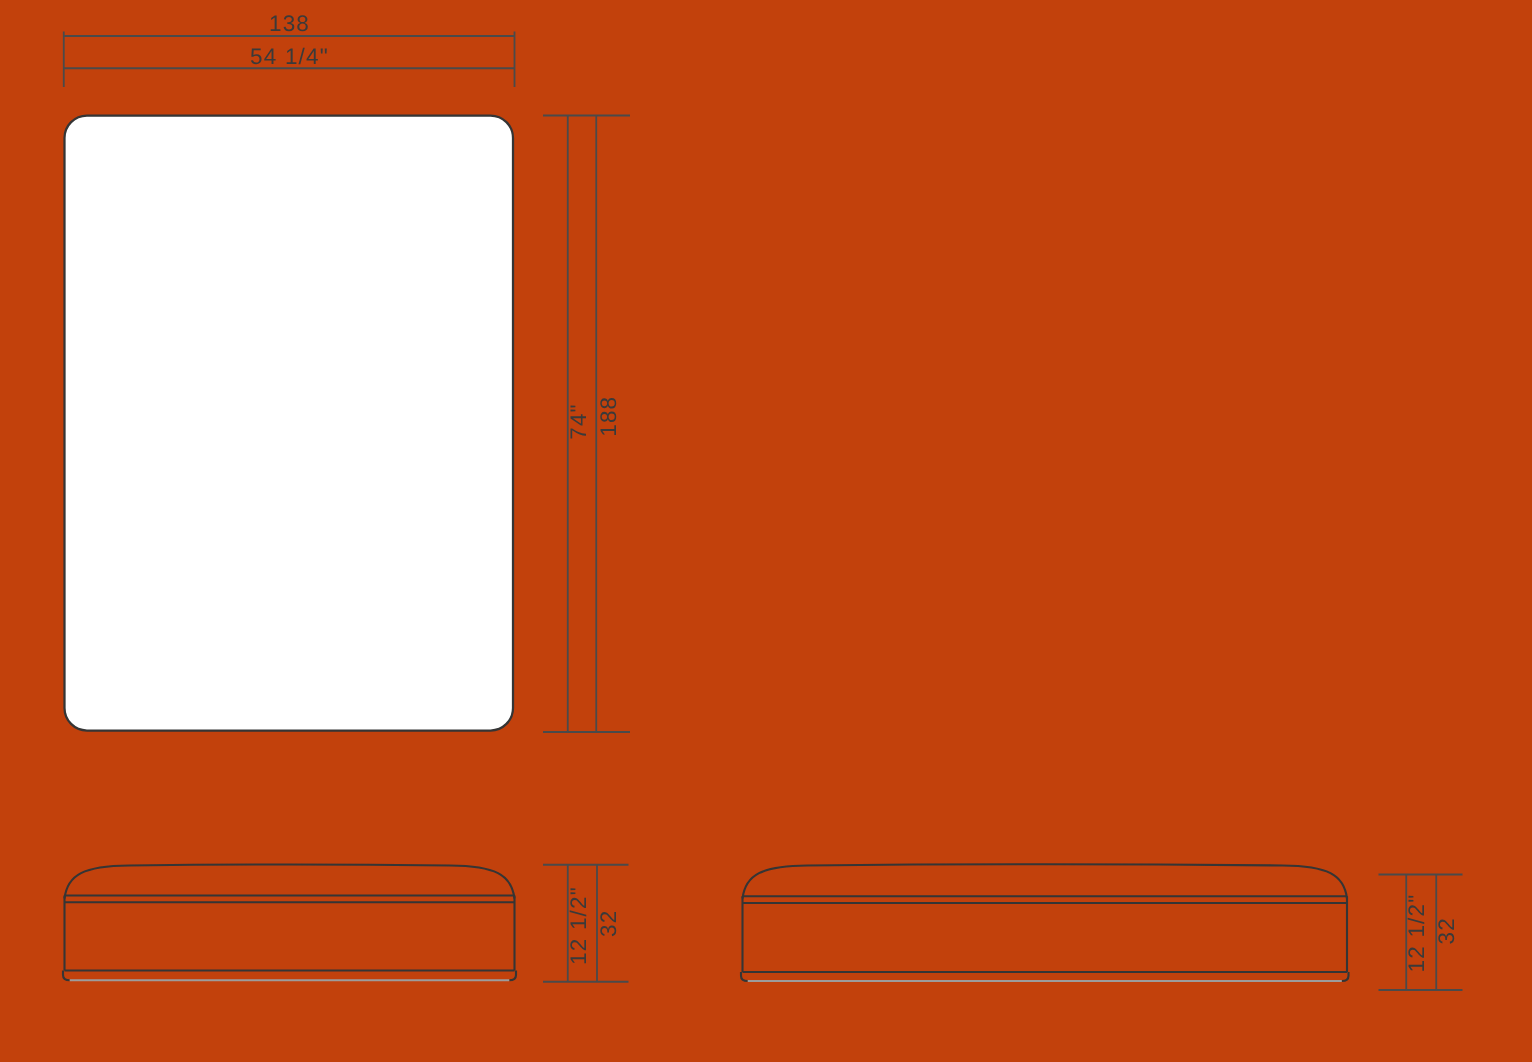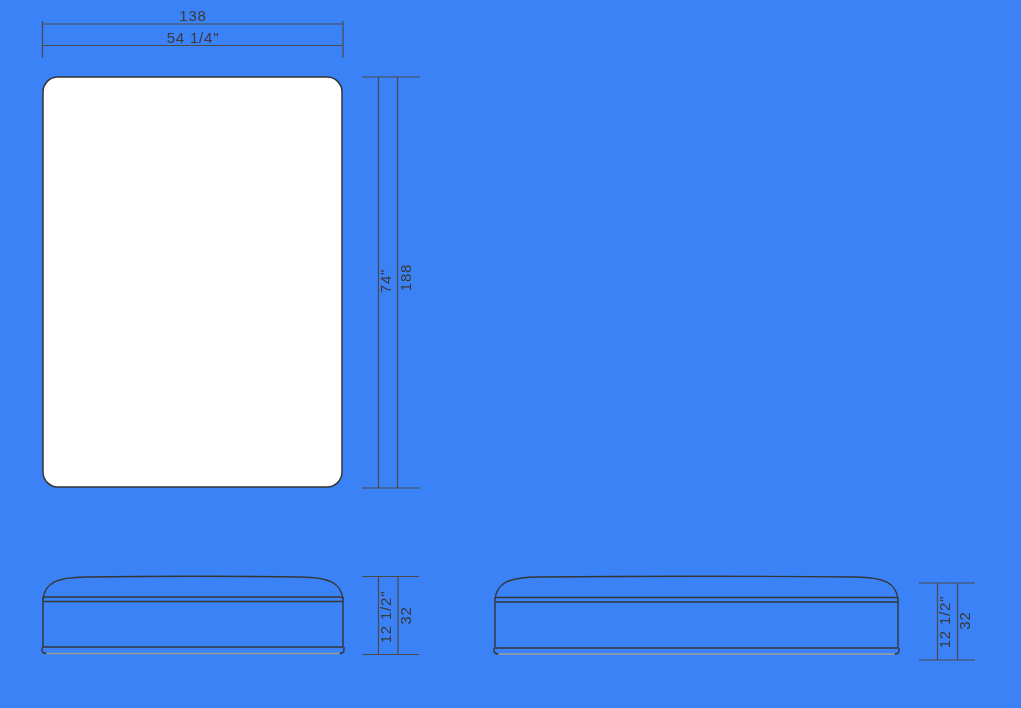--- a/index.html
+++ b/index.html
@@ -4,21 +4,21 @@
 <style>
   html, body {
     margin: 0;
     padding: 0;
     background: #ffffff;
   }
   .page {
     position: relative;
     width: 1021px;
     height: 708px;
-    background: #3b82f6;
+    background: #c2410c;
     overflow: hidden;
   }
   svg {
     display: block;
   }
   .dim-text {
     font-family: "Liberation Sans", sans-serif;
     font-size: 15px;
     letter-spacing: 0.8px;
     fill: #3a3a3a;

